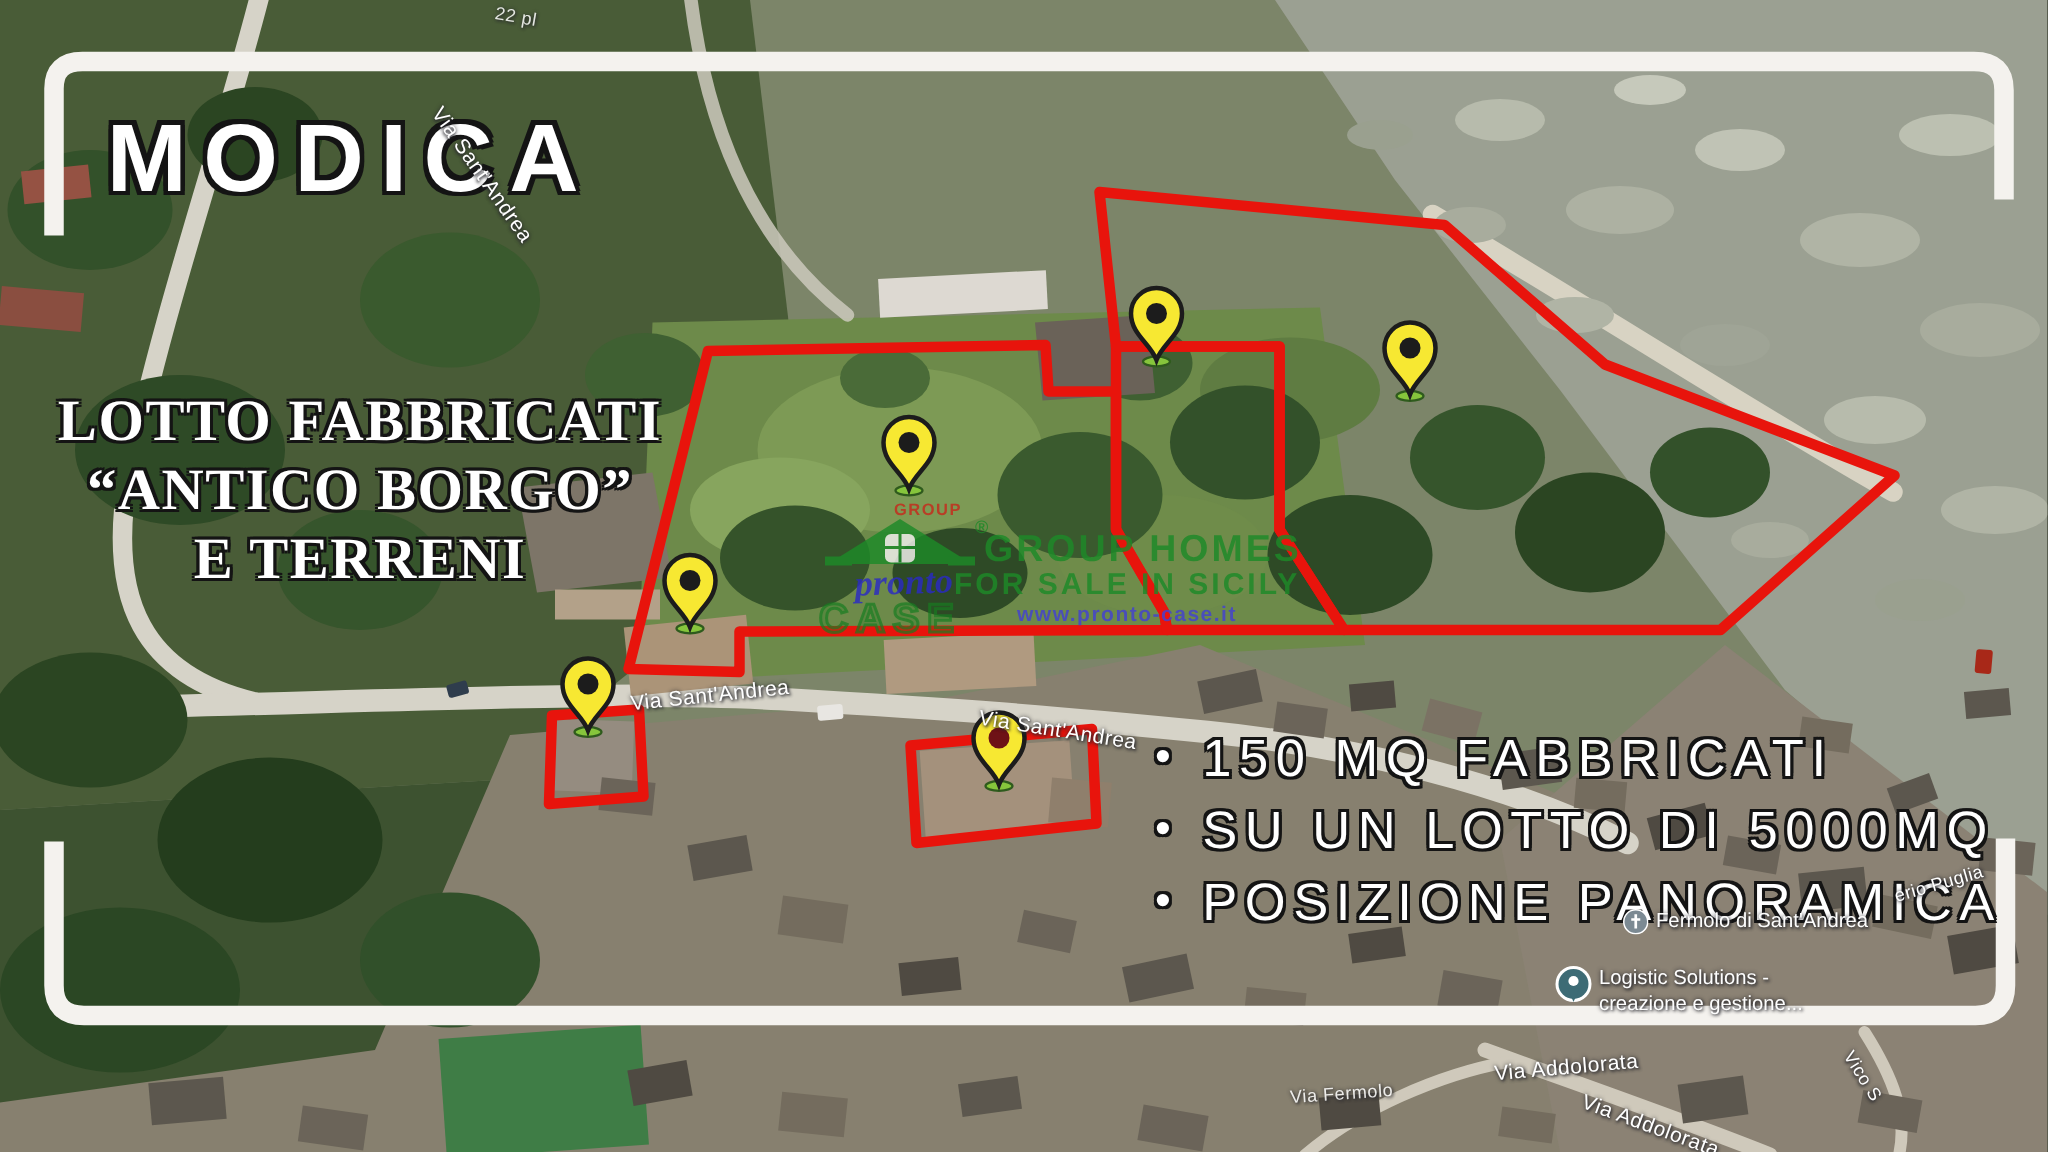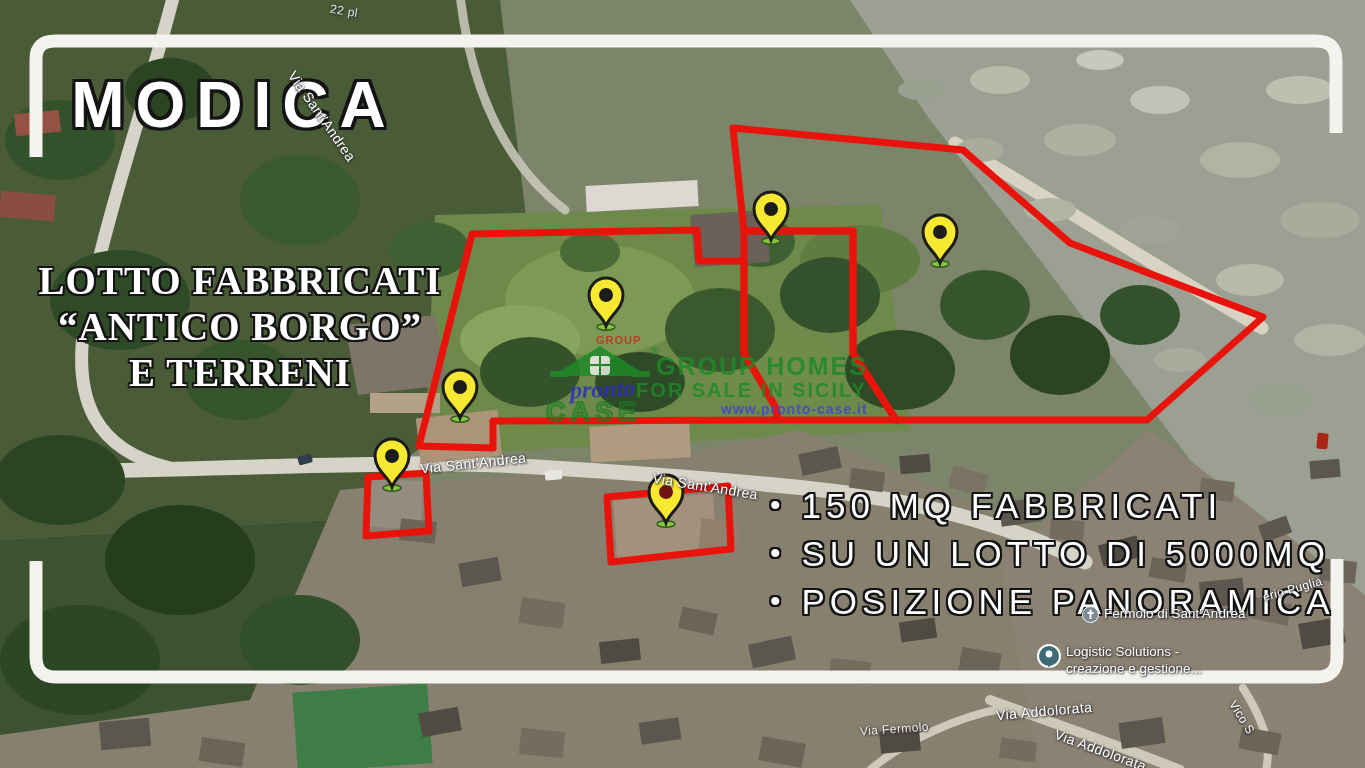--- a/index.html
+++ b/index.html
@@ -40,21 +40,21 @@
   
   .wm{opacity:.82;}
   .wm-group{color:#c62a1c;font-size:11px;font-weight:bold;letter-spacing:1px;}
   .wm-reg{color:#1d8a28;font-size:12px;font-weight:bold;}
   .wm-pronto{color:#2a2ac4;font-family:"Liberation Serif",serif;font-style:italic;
     font-weight:bold;font-size:24px;transform:rotate(-2deg);}
   .wm-case{font-size:27px;font-weight:bold;letter-spacing:5px;
     color:rgba(23,125,33,.28);-webkit-text-stroke:2px rgba(23,125,33,.85);}
   .wm-lux{color:#1d8a28;font-size:25px;font-weight:bold;letter-spacing:2px;}
   .wm-sale{color:#1d8a28;font-size:20px;font-weight:bold;letter-spacing:2px;}
-  .wm-web{color:#4341d2;font-size:14px;font-weight:bold;letter-spacing:1px;margin-left:43px;}
+  .wm-web{color:#4341d2;font-size:14px;font-weight:bold;letter-spacing:1px;}
 </style>
 </head>
 <body>
 
 <div id="stage">
 
   <svg id="photo-canvas" viewBox="0 0 1365 768">
 
     <g>
       <rect x="0" y="0" width="1365" height="768" fill="#7c8569"></rect>

